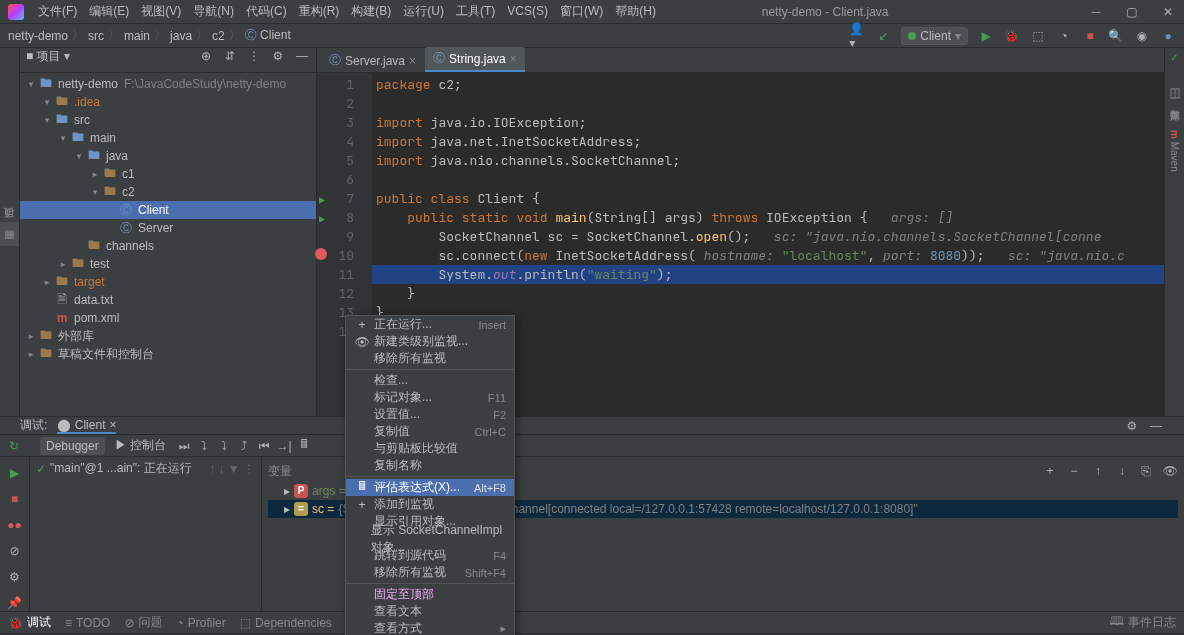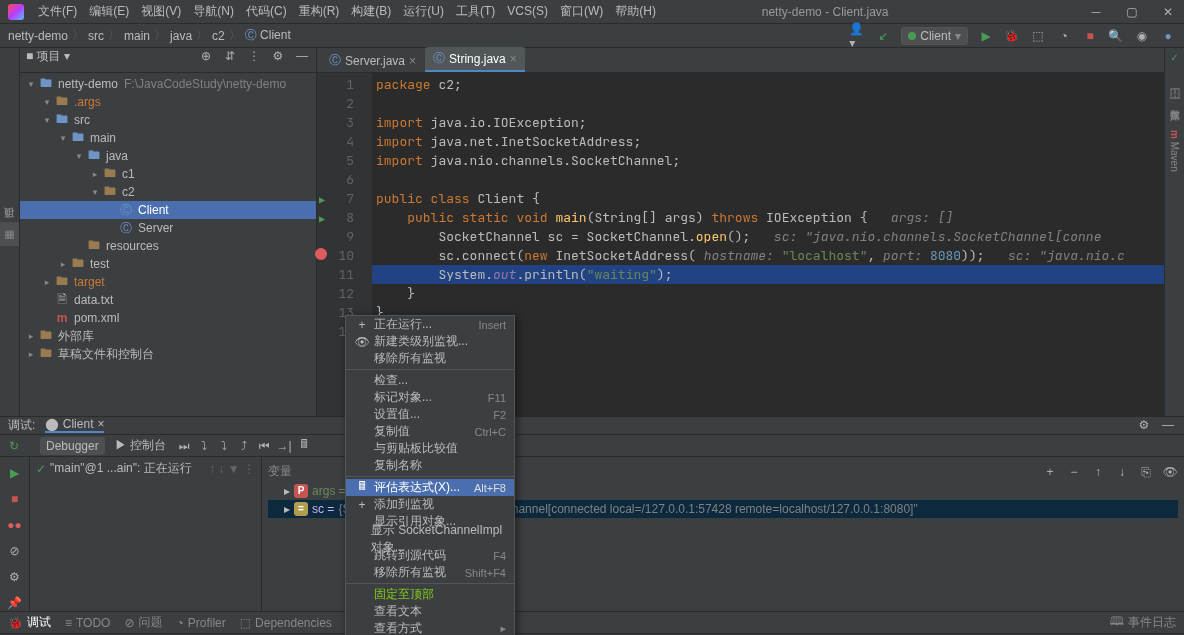--- a/index.html
+++ b/index.html
@@ -47,40 +47,40 @@
 .code .line { height: 19px; padding-left: 4px; }
 .code .line.highlighted { background: #214283; }
 .kw { color: #cc7832; }
 .str { color: #6a8759; }
 .cm { color: #808080; font-style: italic; }
 .fn { color: #ffc66d; }
 .field { color: #9876aa; font-style: italic; }
 .editor-right-gutter { width: 20px; background: #3c3f41; border-left: 1px solid #2b2b2b; display: flex; flex-direction: column; align-items: center; padding-top: 4px; gap: 20px; color: #888; font-size: 10px; }
 .right-gutter-item { writing-mode: vertical-rl; cursor: pointer; padding: 4px 2px; }
 .debug-pane { height: 195px; background: #3c3f41; border-top: 1px solid #2b2b2b; display: flex; flex-direction: column; }
-.debug-tabs { height: 22px; display: flex; align-items: flex-start; padding: 0 8px; border-bottom: 1px solid #2b2b2b; gap: 10px; }
+.debug-tabs { height: 22px; display: flex; align-items: flex-end; padding: 0 20px; border-bottom: 1px solid #2b2b2b; gap: 10px; }
 .debug-tab { display: flex; align-items: center; gap: 4px; }
 .debug-tab.active { border-bottom: 2px solid #4a88c7; }
 .debug-tabs-right { margin-left: auto; display: flex; gap: 8px; }
 .debug-toolbar { height: 24px; display: flex; align-items: center; padding: 0 6px; border-bottom: 1px solid #2b2b2b; gap: 4px; }
 .debug-toolbar .active-sub { background: #4c5052; padding: 2px 6px; border-radius: 3px; }
 .debug-body { flex: 1; display: flex; }
 .debug-left-btns { width: 30px; display: flex; flex-direction: column; align-items: center; gap: 10px; padding-top: 8px; border-right: 1px solid #2b2b2b; }
 .frames-pane { width: 232px; border-right: 1px solid #2b2b2b; display: flex; flex-direction: column; }
 .frames-row { padding: 3px 6px; display: flex; align-items: center; gap: 4px; cursor: pointer; }
 .frames-row.active { background: #0d293e; }
 .vars-pane { flex: 1; padding: 4px 6px; }
-.vars-header { color: #888; padding: 2px 0; display: flex; align-items: flex-end; gap: 20px; }
+.vars-header { color: #888; padding: 2px 0; display: flex; align-items: flex-start; gap: 20px; }
 .vars-row { padding: 2px 0 2px 16px; display: flex; align-items: center; gap: 4px; }
 .vars-row.main-row { background: #0d293e; }
 .vars-row .var-icon { display: inline-block; width: 14px; height: 14px; text-align: center; border-radius: 3px; font-size: 10px; line-height: 14px; font-weight: bold; }
 .var-icon.p { background: #c75450; color: #fff; }
 .var-icon.eq { background: #b39c4d; color: #fff; }
 .var-val { color: #6a8759; }
-.var-val.orange { color: #c4b5fd; }
+.var-val.orange { color: #fdba74; }
 .context-menu { position: absolute; left: 345px; top: 315px; width: 170px; background: #3c3f41; border: 1px solid #555; box-shadow: 2px 2px 8px rgba(0,0,0,.5); z-index: 100; }
 .menu-item { display: flex; align-items: center; height: 17px; padding: 0 8px; cursor: pointer; }
 .menu-item .mi-icon { width: 16px; text-align: center; margin-right: 4px; }
 .menu-item .mi-shortcut { margin-left: auto; color: #888; font-size: 11px; }
 .menu-item.selected { background: #4b6eaf; color: #fff; }
 .menu-item.selected .mi-shortcut { color: #ddd; }
 .menu-sep { height: 1px; background: #555; margin: 2px 0; }
 .bottom-toolwindows { height: 22px; background: #3c3f41; border-top: 1px solid #2b2b2b; display: flex; align-items: center; padding: 0 8px; gap: 14px; }
 .bottom-toolwindows .tw { display: flex; align-items: center; gap: 4px; cursor: pointer; color: #888; }
 .bottom-toolwindows .tw.active { color: #fff; }
@@ -154,21 +154,21 @@
     <div class="tree" id="tree-host">
         <div class="tree-row" style="padding-left: 4px;">
           <span class="arrow">▾</span>
           <span class="icon folder-blue-icon">🖿</span>
           <span>netty-demo</span>
           <span style="color:#808080;margin-left:6px">F:\JavaCodeStudy\netty-demo</span>
         </div>
         <div class="tree-row orange" style="padding-left: 20px;">
           <span class="arrow">▾</span>
           <span class="icon folder-icon">🖿</span>
-          <span>.args</span>
+          <span>.idea</span>
         </div>
         <div class="tree-row" style="padding-left: 20px;">
           <span class="arrow">▾</span>
           <span class="icon folder-blue-icon">🖿</span>
           <span>src</span>
         </div>
         <div class="tree-row" style="padding-left: 36px;">
           <span class="arrow">▾</span>
           <span class="icon folder-blue-icon">🖿</span>
           <span>main</span>
@@ -194,21 +194,21 @@
           <span>Client</span>
         </div>
         <div class="tree-row" style="padding-left: 84px;">
           <span class="arrow"></span>
           <span class="icon class-icon">Ⓒ</span>
           <span>Server</span>
         </div>
         <div class="tree-row" style="padding-left: 52px;">
           <span class="arrow"></span>
           <span class="icon folder-icon">🖿</span>
-          <span>resources</span>
+          <span>channels</span>
         </div>
         <div class="tree-row" style="padding-left: 36px;">
           <span class="arrow">▸</span>
           <span class="icon folder-icon">🖿</span>
           <span>test</span>
         </div>
         <div class="tree-row orange" style="padding-left: 20px;">
           <span class="arrow">▸</span>
           <span class="icon folder-icon">🖿</span>
           <span>target</span>
@@ -410,21 +410,21 @@
       <span class="mi-icon"></span>
       <span>跳转到源代码</span>
       <span class="mi-shortcut">F4</span>
     </div>
     <div class="menu-item">
       <span class="mi-icon"></span>
       <span>移除所有监视</span>
       <span class="mi-shortcut">Shift+F4</span>
     </div>
     <div class="menu-sep"></div>
-    <div class="menu-item" style="color: #84cc16;">
+    <div class="menu-item" style="color: #f0abfc;">
       <span class="mi-icon"></span>
       <span>固定至顶部</span>
     </div>
     <div class="menu-item">
       <span class="mi-icon"></span>
       <span>查看文本</span>
     </div>
     <div class="menu-item">
       <span class="mi-icon"></span>
       <span>查看方式</span>

